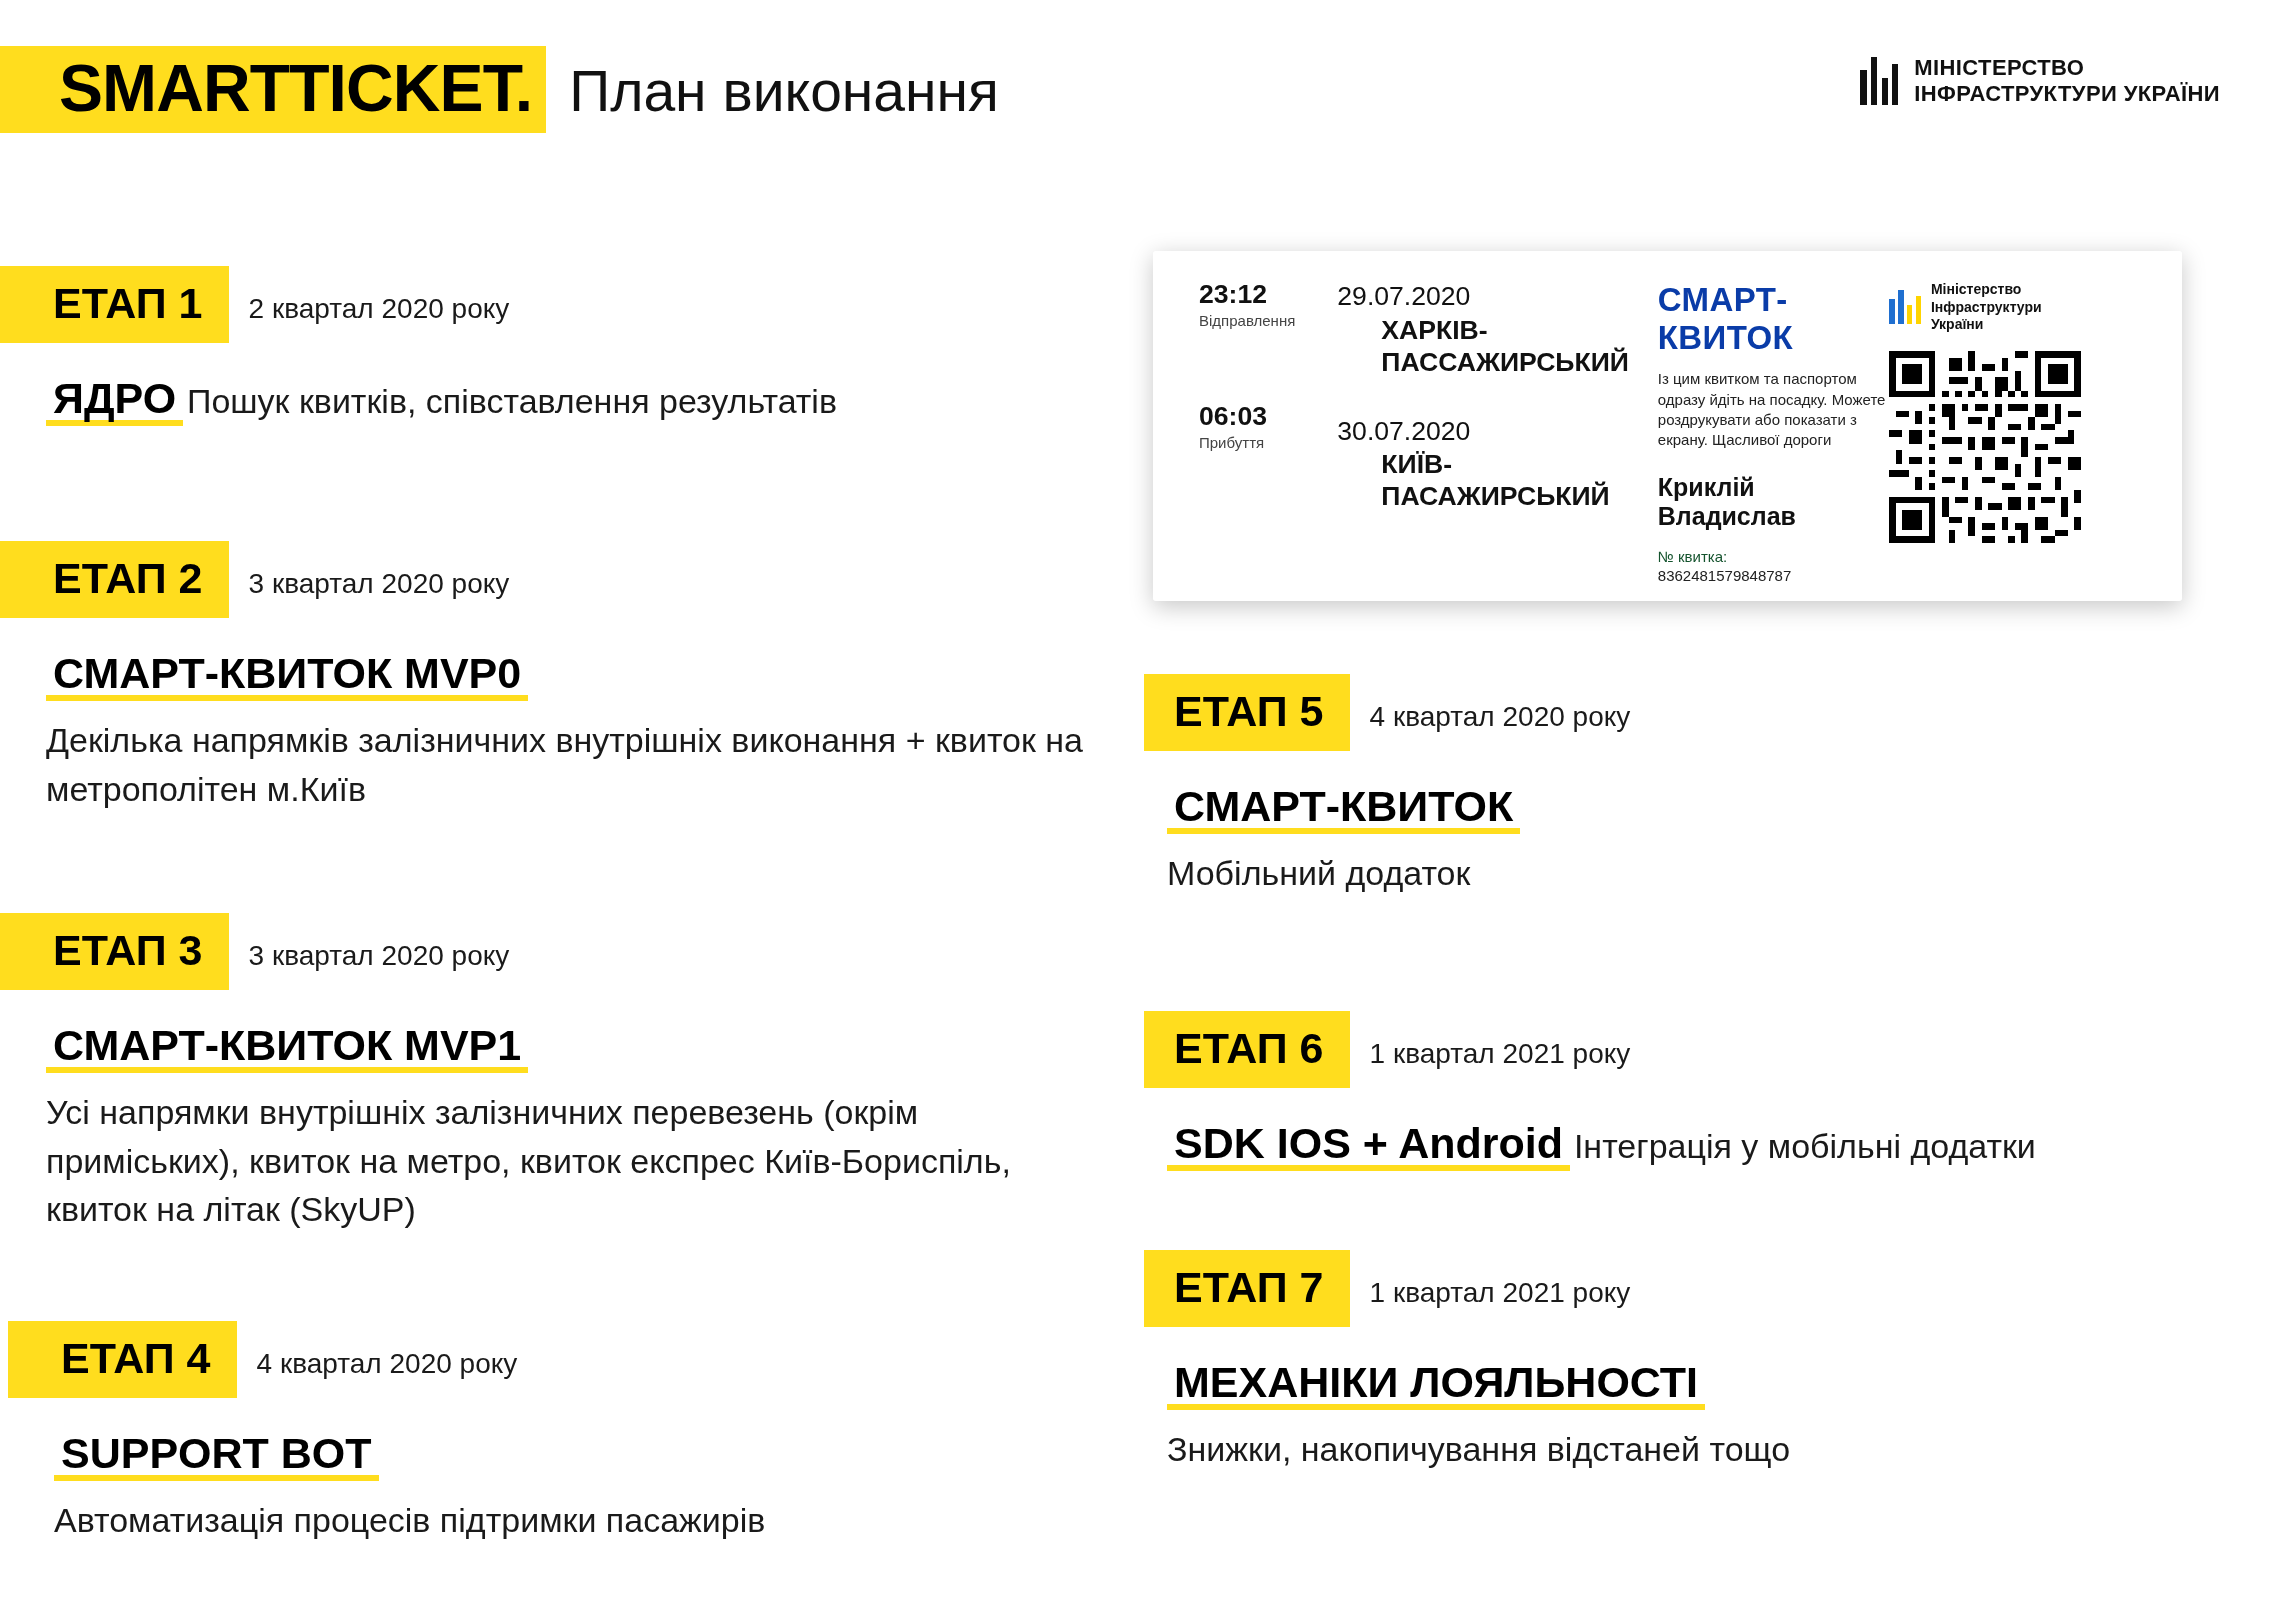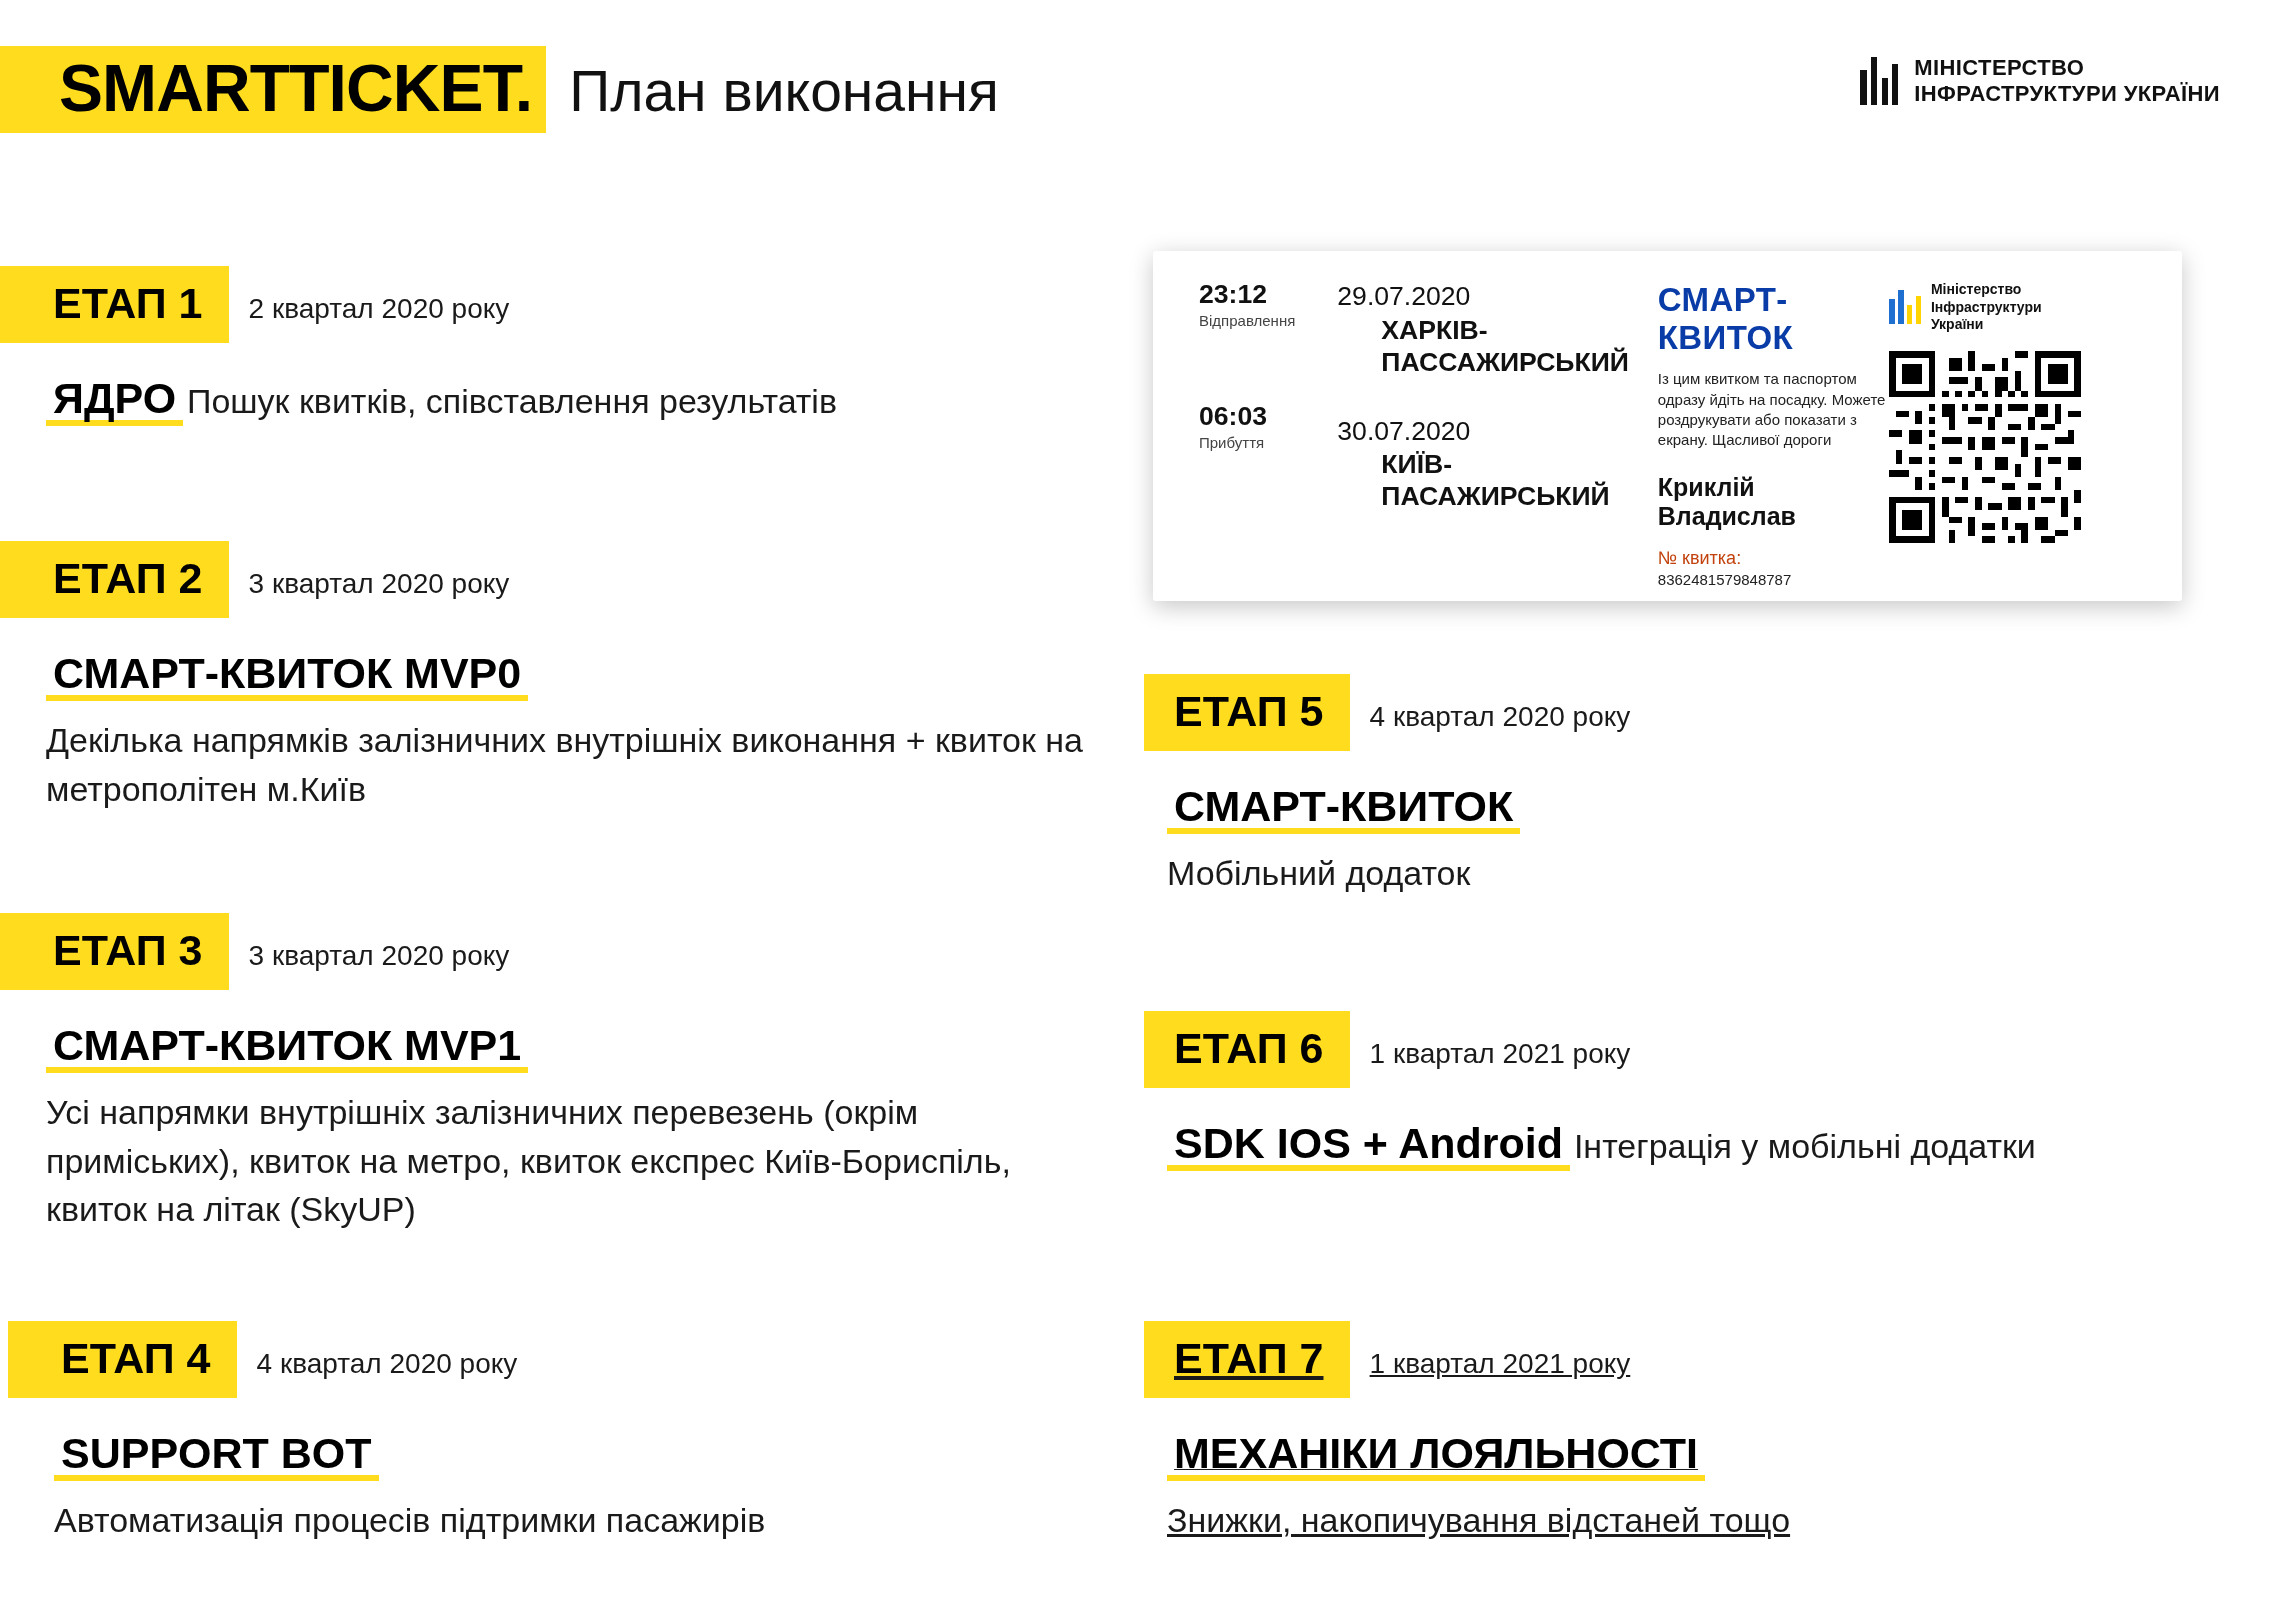--- a/index.html
+++ b/index.html
@@ -135,21 +135,21 @@
   }
 
   
   #stage-1 { left: 0;   top: 266px;  }
   #stage-2 { left: 0;   top: 541px;  }
   #stage-3 { left: 0;   top: 913px; }
   #stage-4 { left: 8px;   top: 1321px; }
   
   #stage-5 { left: 1144px; top: 674px;  }
   #stage-6 { left: 1144px; top: 1011px; }
-  #stage-7 { left: 1144px; top: 1321px; text-decoration: underline; }
+  #stage-7 { left: 1144px; top: 1250px; }
 
   #stage-1 .stage-badge,
   #stage-2 .stage-badge,
   #stage-3 .stage-badge,
   #stage-4 .stage-badge { padding-left: 53px; }
   #stage-1 .stage-body,
   #stage-2 .stage-body,
   #stage-3 .stage-body,
   #stage-4 .stage-body { padding-left: 46px; }
 
@@ -229,22 +229,22 @@
     max-width: 355px;
   }
   .tk-passenger {
     margin-top: 23px;
     font-size: 25px;
     font-weight: bold;
     color: #111;
   }
   .tk-num-label {
     margin-top: 16px;
-    font-size: 18px;
-    color: #c2410c;
+    font-size: 15px;
+    color: #14532d;
     line-height: 1.3;
   }
   .tk-num-value {
     font-size: 15px;
     color: #222;
   }
 
   .tk-right {
     width: 266px;
     flex: none;

